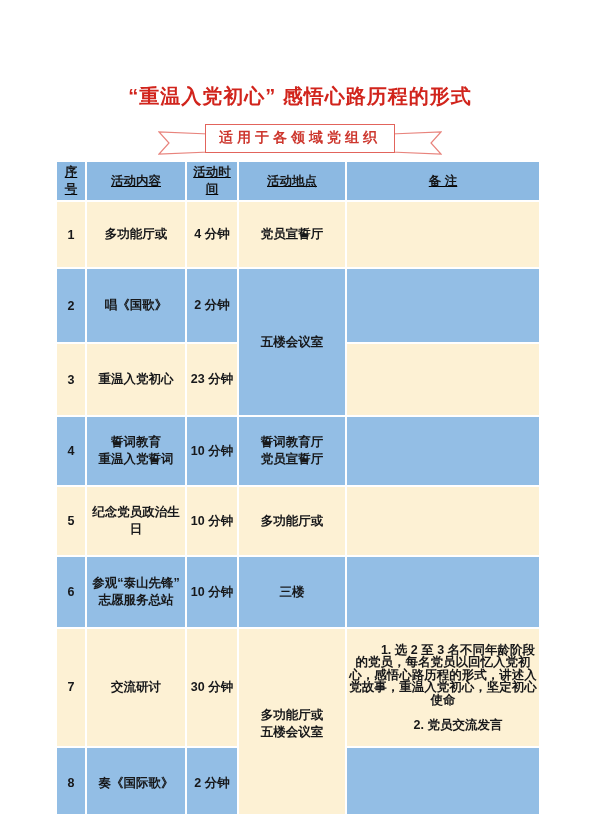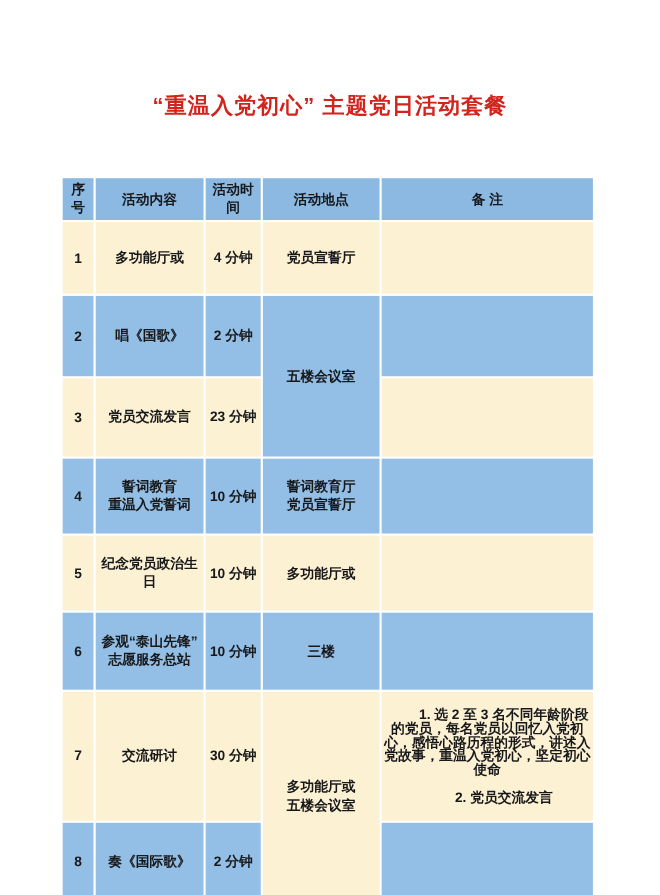--- a/index.html
+++ b/index.html
@@ -27,40 +27,49 @@
   table.activity {
     position:absolute; left:55px; top:160px;
     border-collapse:separate; border-spacing:2px;
     table-layout:fixed;
   }
   table.activity td, table.activity th {
     text-align:center; vertical-align:middle;
     font-size:12.5px; font-weight:bold; color:#17181a;
     white-space:pre-line; padding:2px;
   }
-  tr.hdr { height:21px; }
+  tr.hdr { height:21px;text-decoration:underline; }
   tr.r1 { height:65px; } tr.r2 { height:73px; } tr.r3 { height:71px; }
   tr.r4 { height:68px; } tr.r5 { height:68px; } tr.r6 { height:70px; }
   tr.r7 { height:70px; } tr.r8 { height:71px; }
   .hd   { background:#8cb9e2; }
   .blue { background:#93bee5; }
   .cream{ background:#fdf1d4; }
   td.note-cell {
     text-align:left; font-size:10.5px; line-height:12.5px;
     padding:4px 6px; white-space:normal;margin-left:39px;
   }
   td.note-cell .note-line { text-indent:2.4em; }
 </style>
 </head>
 <body>
 
 <div class="page">
 
-  <div class="doc-title">“重温入党初心” 主题党日活动套餐</div>
+  <div class="doc-title">“重温入党初心” 感悟心路历程的形式</div>
 
+  <div class="banner">
+    <svg class="tail left" width="52" height="24" viewBox="0 0 52 24">
+      <polygon points="51,3 1,1 11,12 1,23 51,21" fill="#ffffff" stroke="#e8837c" stroke-width="1.2"></polygon>
+    </svg>
+    <div class="banner-box">适用于各领域党组织</div>
+    <svg class="tail right" width="52" height="24" viewBox="0 0 52 24">
+      <polygon points="1,3 51,1 41,12 51,23 1,21" fill="#ffffff" stroke="#e8837c" stroke-width="1.2"></polygon>
+    </svg>
+  </div>
 
   <table class="activity">
     <colgroup>
       <col style="width:28px">
         <col style="width:98px">
         <col style="width:50px">
       <col style="width:106px">
         <col style="width:192px">
     </colgroup>
 
@@ -84,21 +93,21 @@
     <tr class="r2">
       <td class="blue">2</td>
       <td class="blue">唱《国歌》</td>
       <td class="blue">2 分钟</td>
       <td class="blue" rowspan="2">五楼会议室</td>
       <td class="blue"></td>
     </tr>
 
     <tr class="r3">
       <td class="cream">3</td>
-      <td class="cream">党员交流发言</td>
+      <td class="cream">重温入党初心</td>
       <td class="cream">23 分钟</td>
       <td class="cream"></td>
     </tr>
 
     <tr class="r4">
       <td class="blue">4</td>
       <td class="blue">誓词教育
 重温入党誓词</td>
       <td class="blue">10 分钟</td>
       <td class="blue">誓词教育厅

